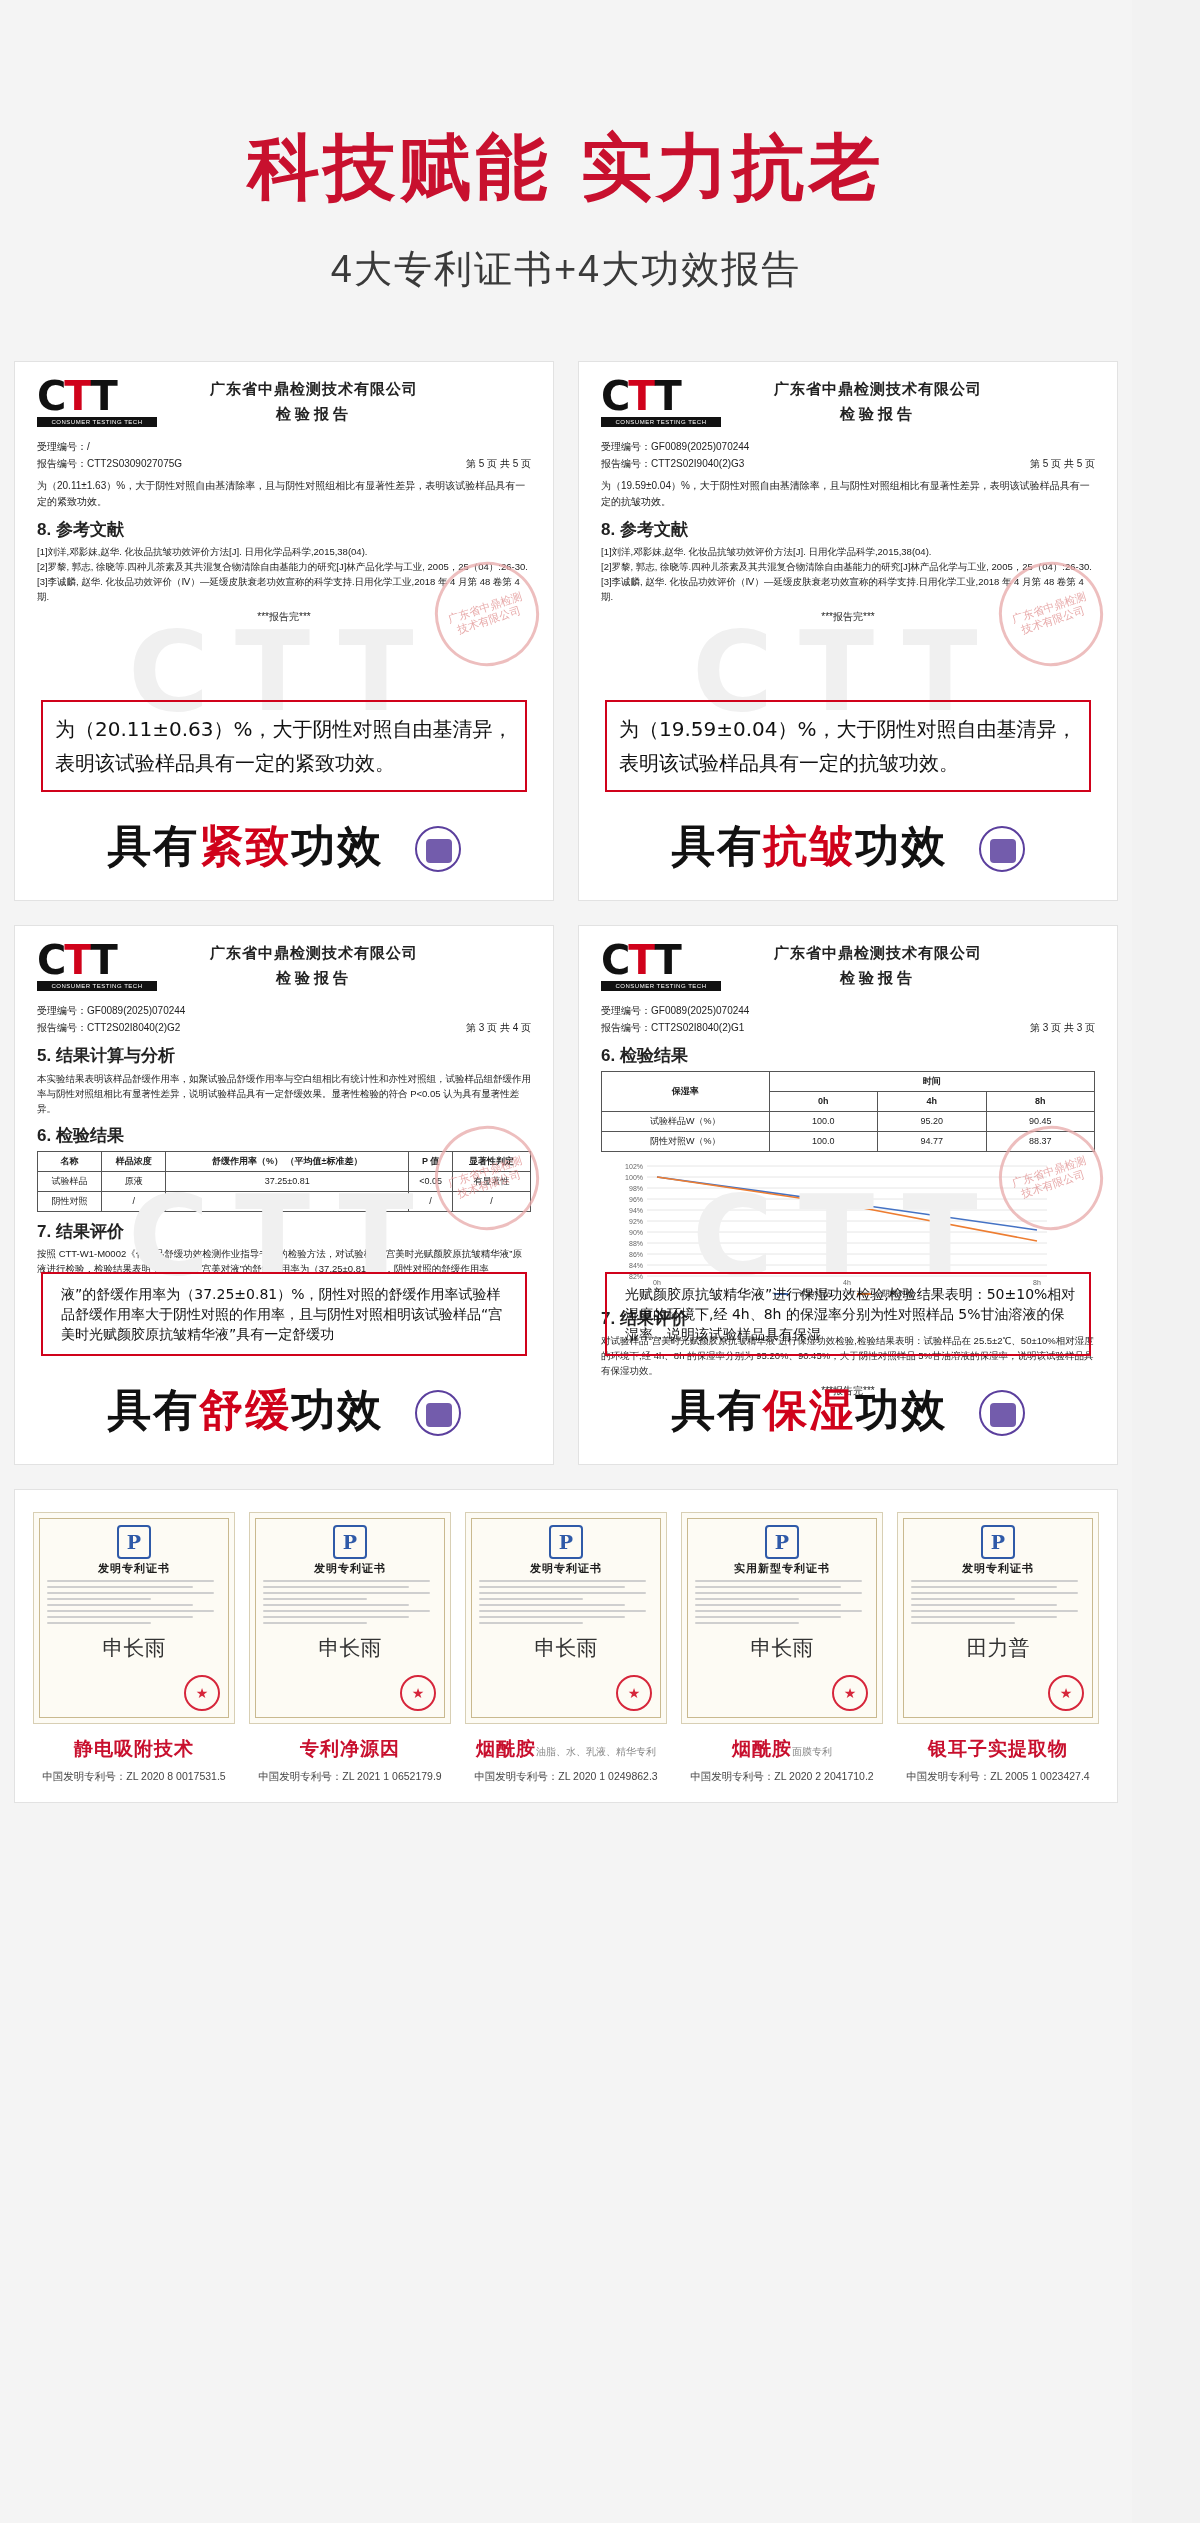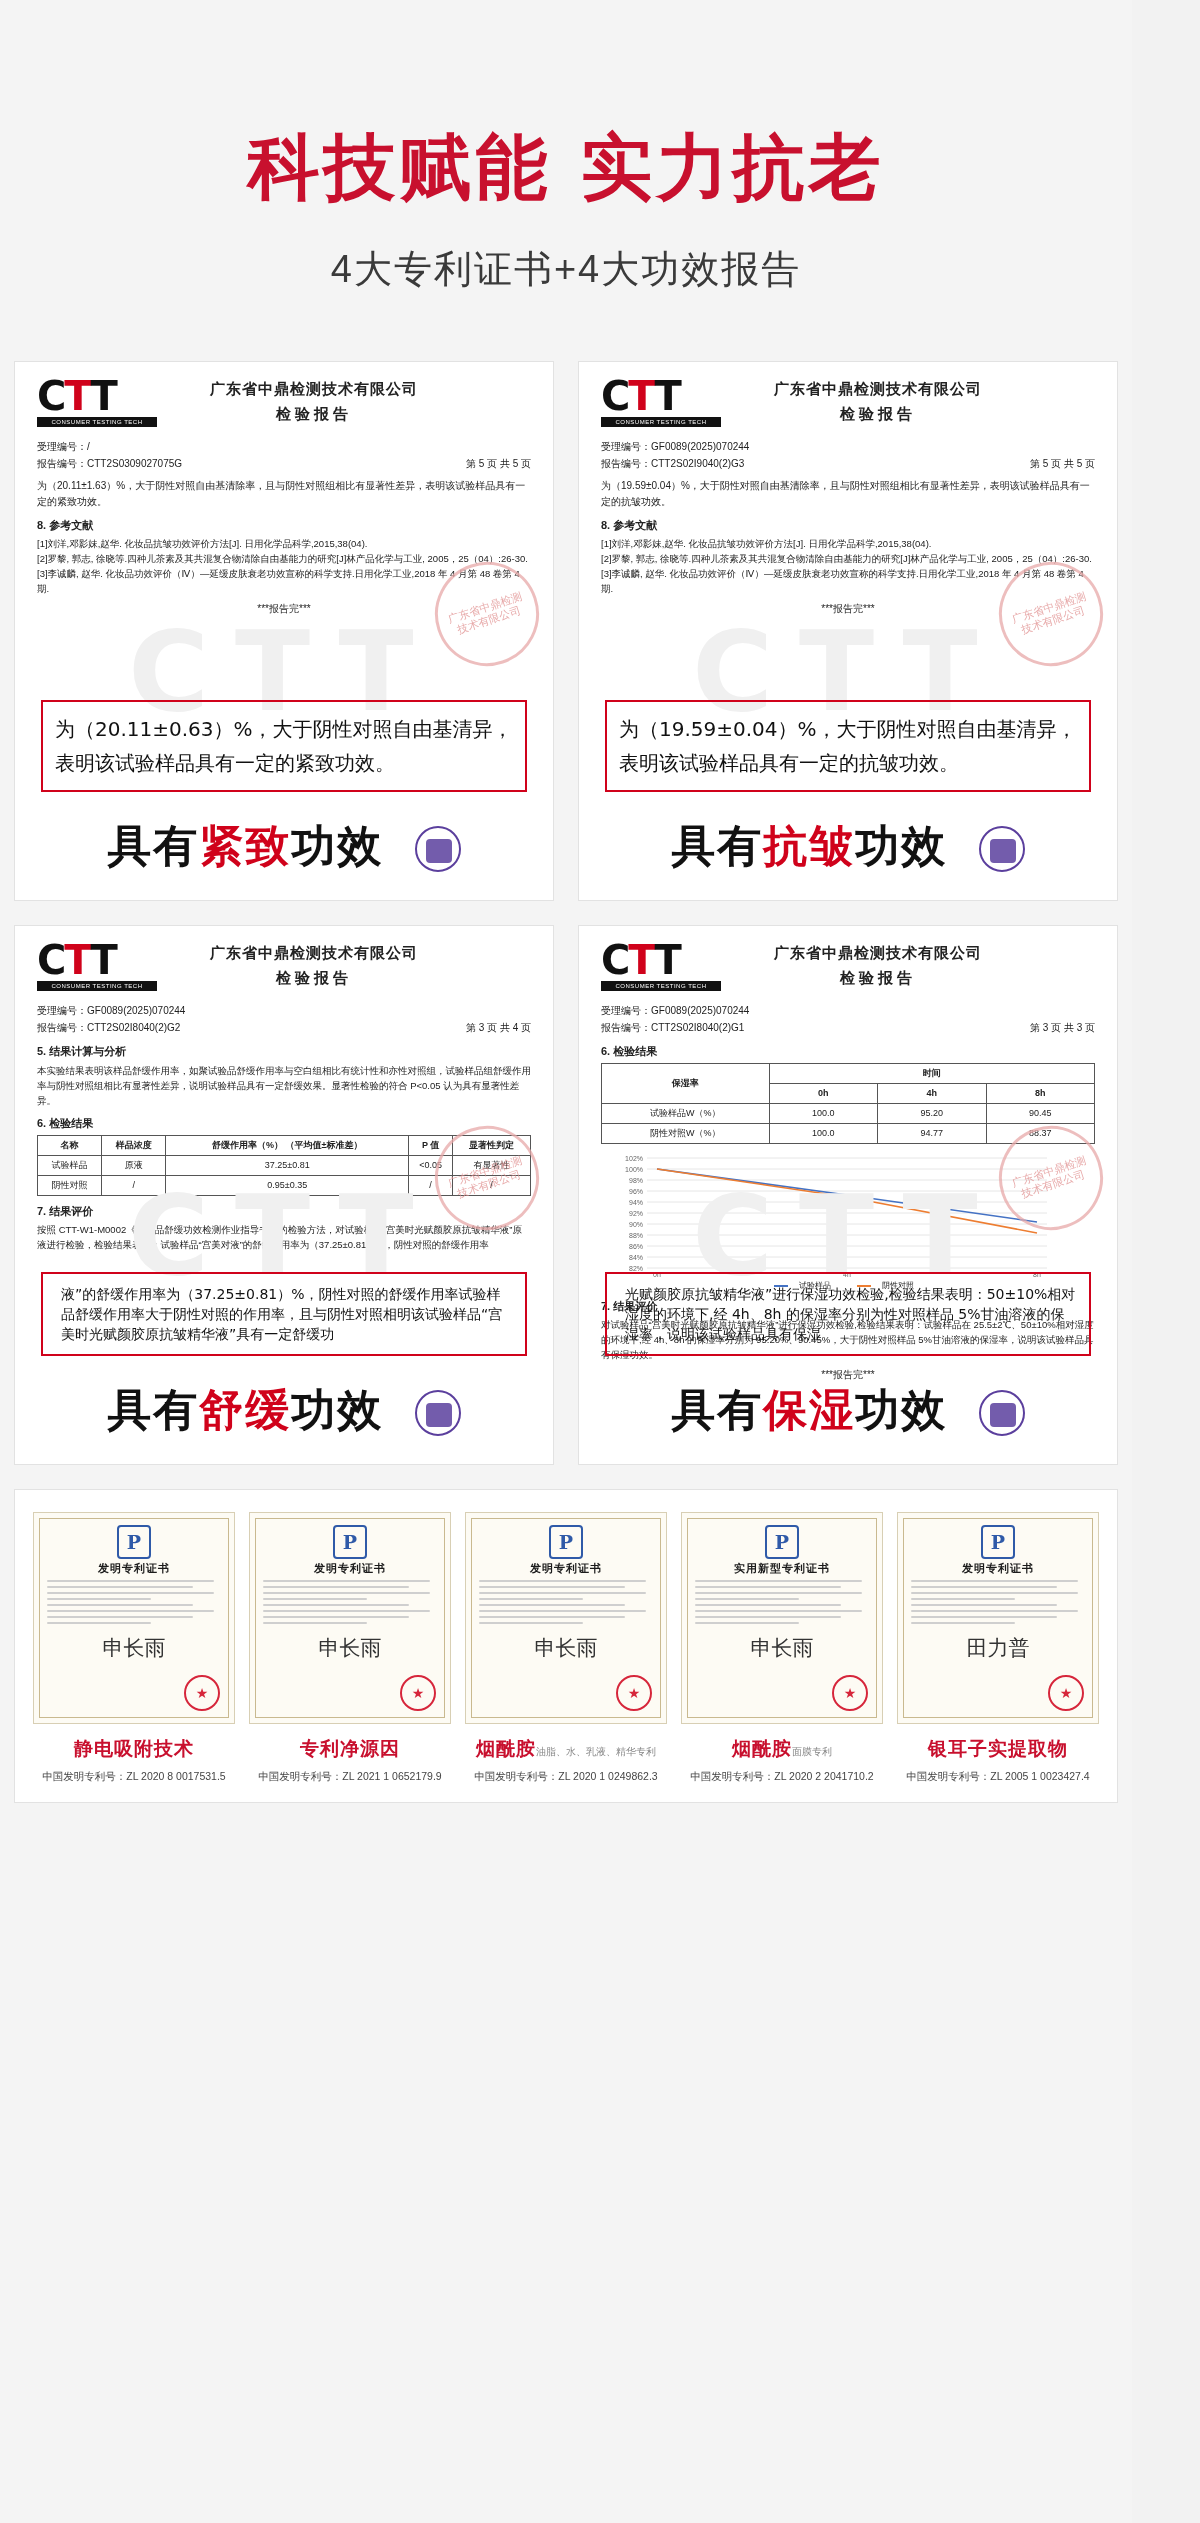--- a/index.html
+++ b/index.html
@@ -63,21 +63,21 @@
   }
   .rep-head { text-align:center; padding-left:60px; }
   .rep-company { font-size:15px; font-weight:bold; letter-spacing:1px; }
   .rep-title { font-size:15px; font-weight:bold; margin-top:6px; letter-spacing:4px; }
 
   .meta { margin-top:14px; font-size:10px; line-height:17px; position:relative; }
   .meta .pageno { position:absolute; right:0; top:17px; font-size:10px; }
 
   .body-text { font-size:10px; line-height:16px; margin-top:6px; text-indent:0; }
   .body-text p { margin:0 0 2px 0; }
-  .sec-title { font-size:11px; font-weight:bold; margin:8px 0 3px 0; }
+  .sec-title { font-size:17px; font-weight:bold; margin:8px 0 3px 0; }
   .ref { font-size:9.5px; line-height:15px; }
   .ref p { margin:0; }
   .end-mark { text-align:center; font-size:10px; margin-top:6px; }
 
   
   .wm {
     position:absolute; left:0; top:180px; width:100%; height:260px;
     display:flex; align-items:center; justify-content:center;
     font-family:"DejaVu Sans", sans-serif;
     font-size:110px; font-weight:bold; color:#f0f0f0;

